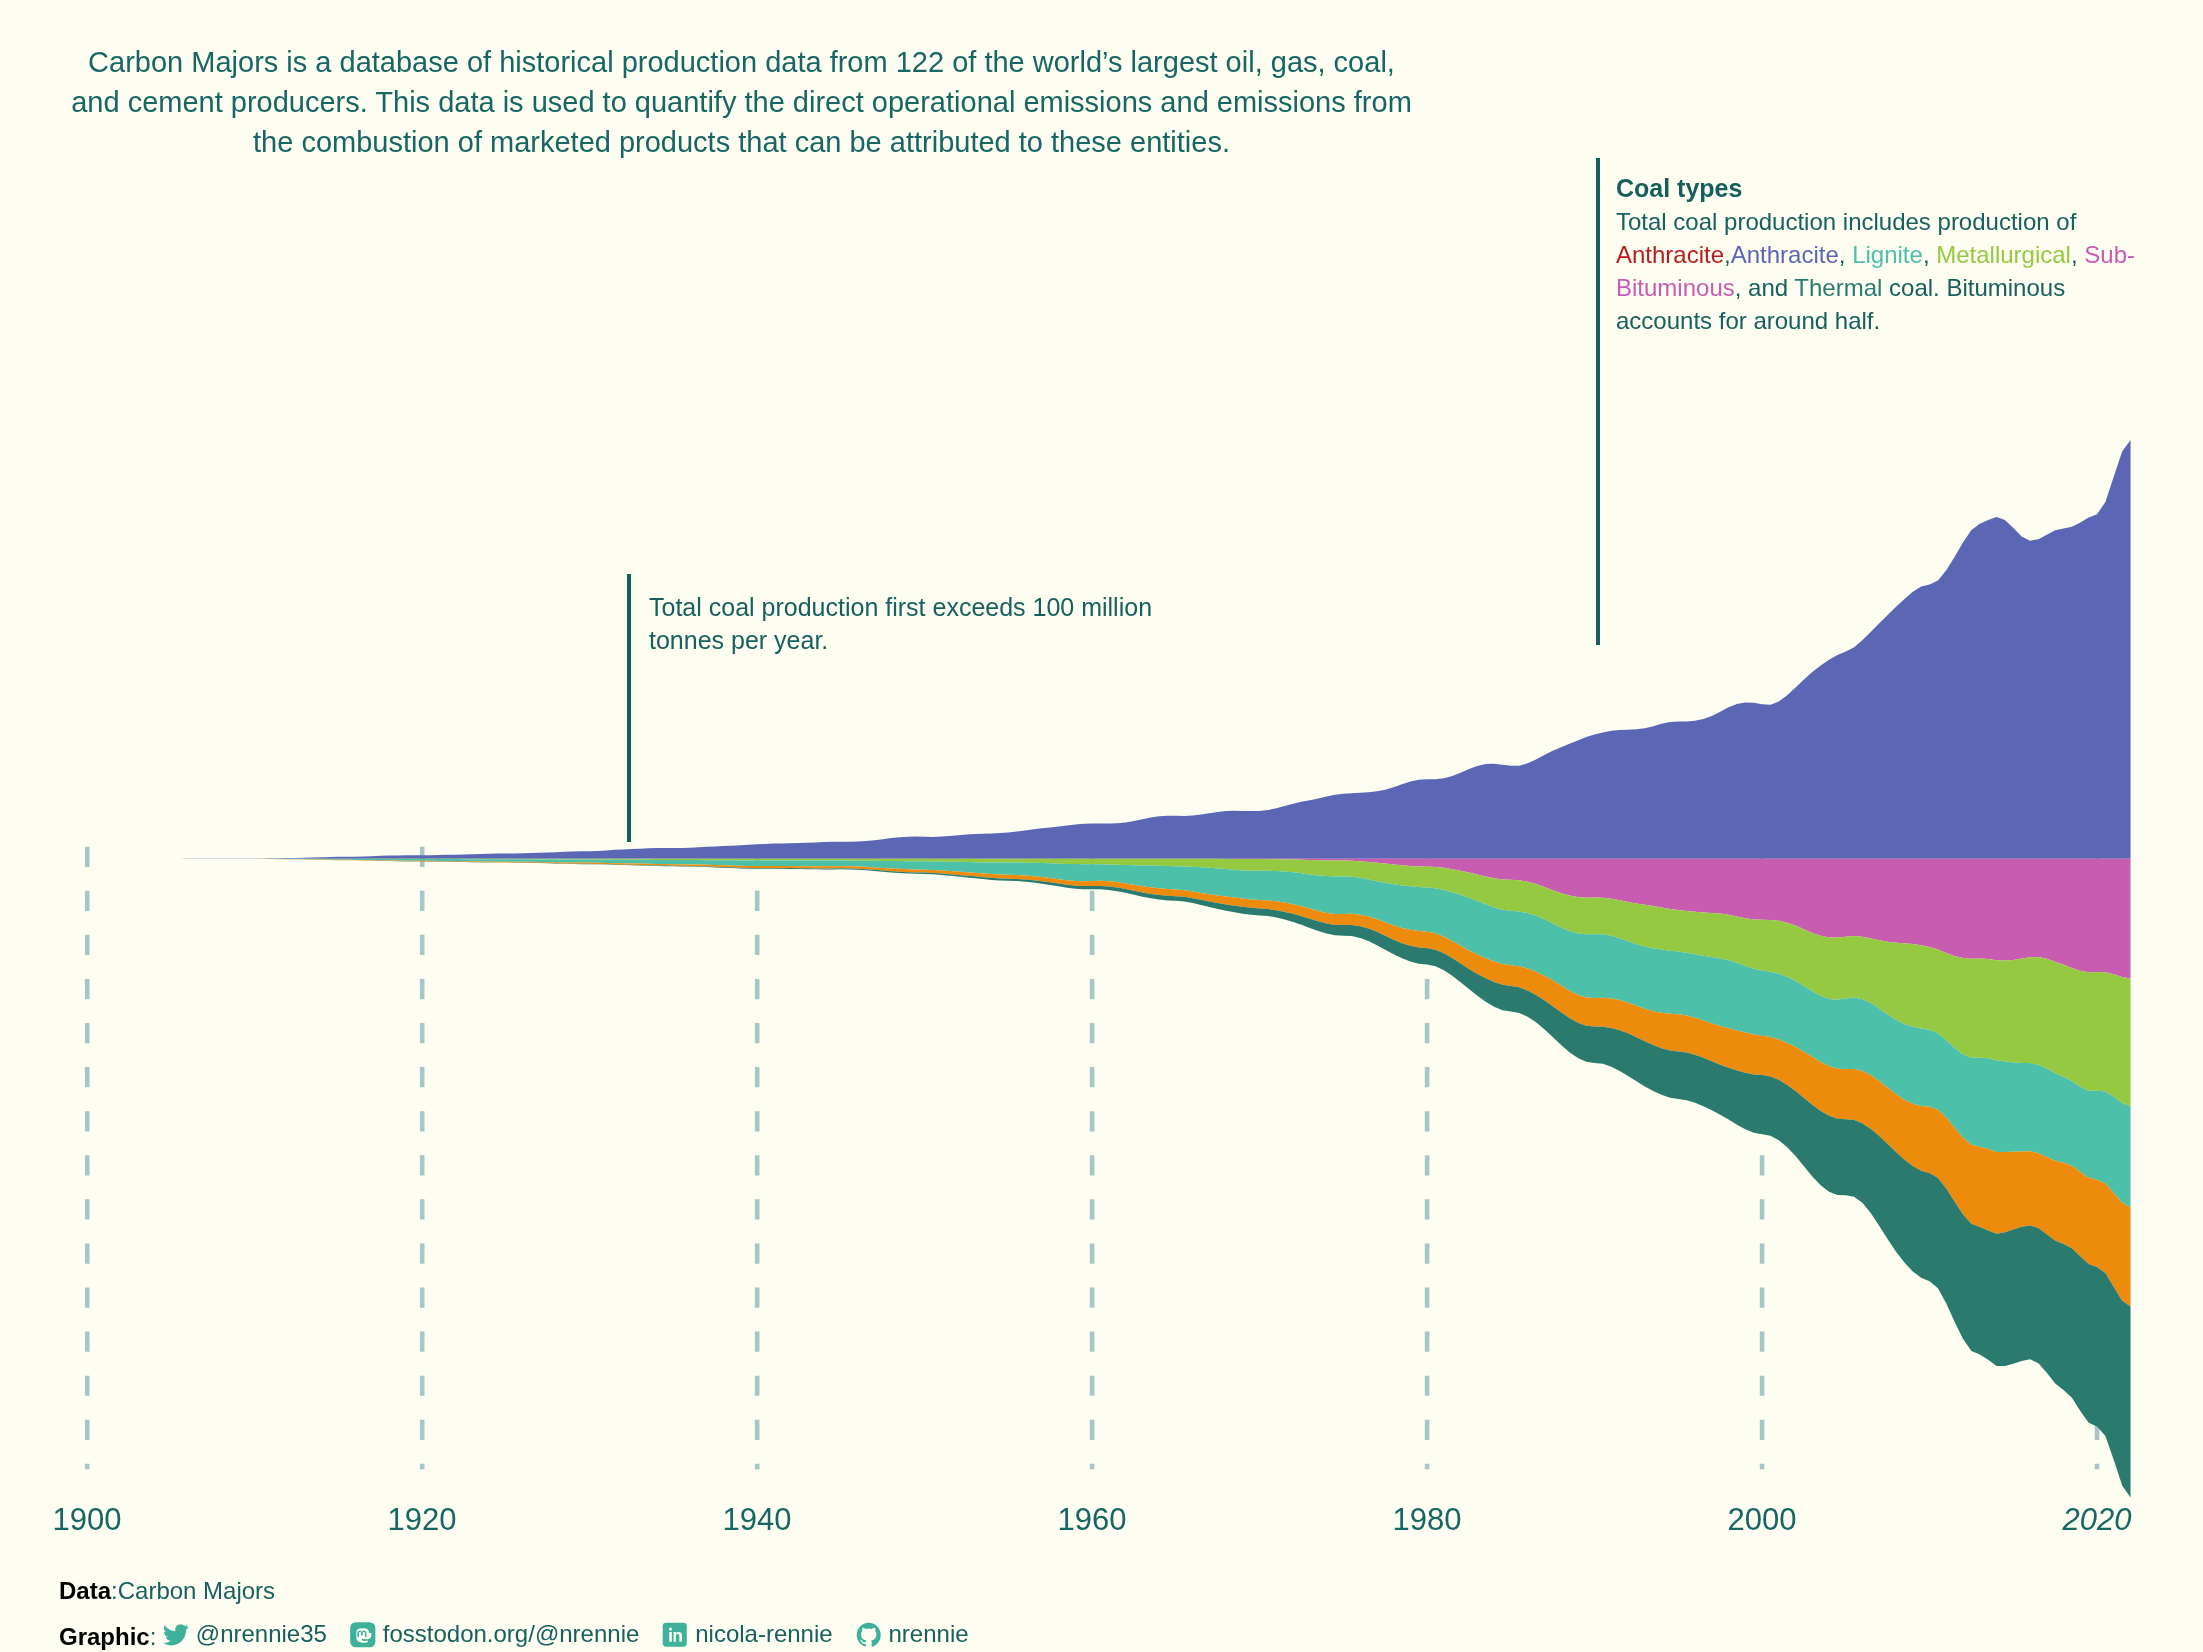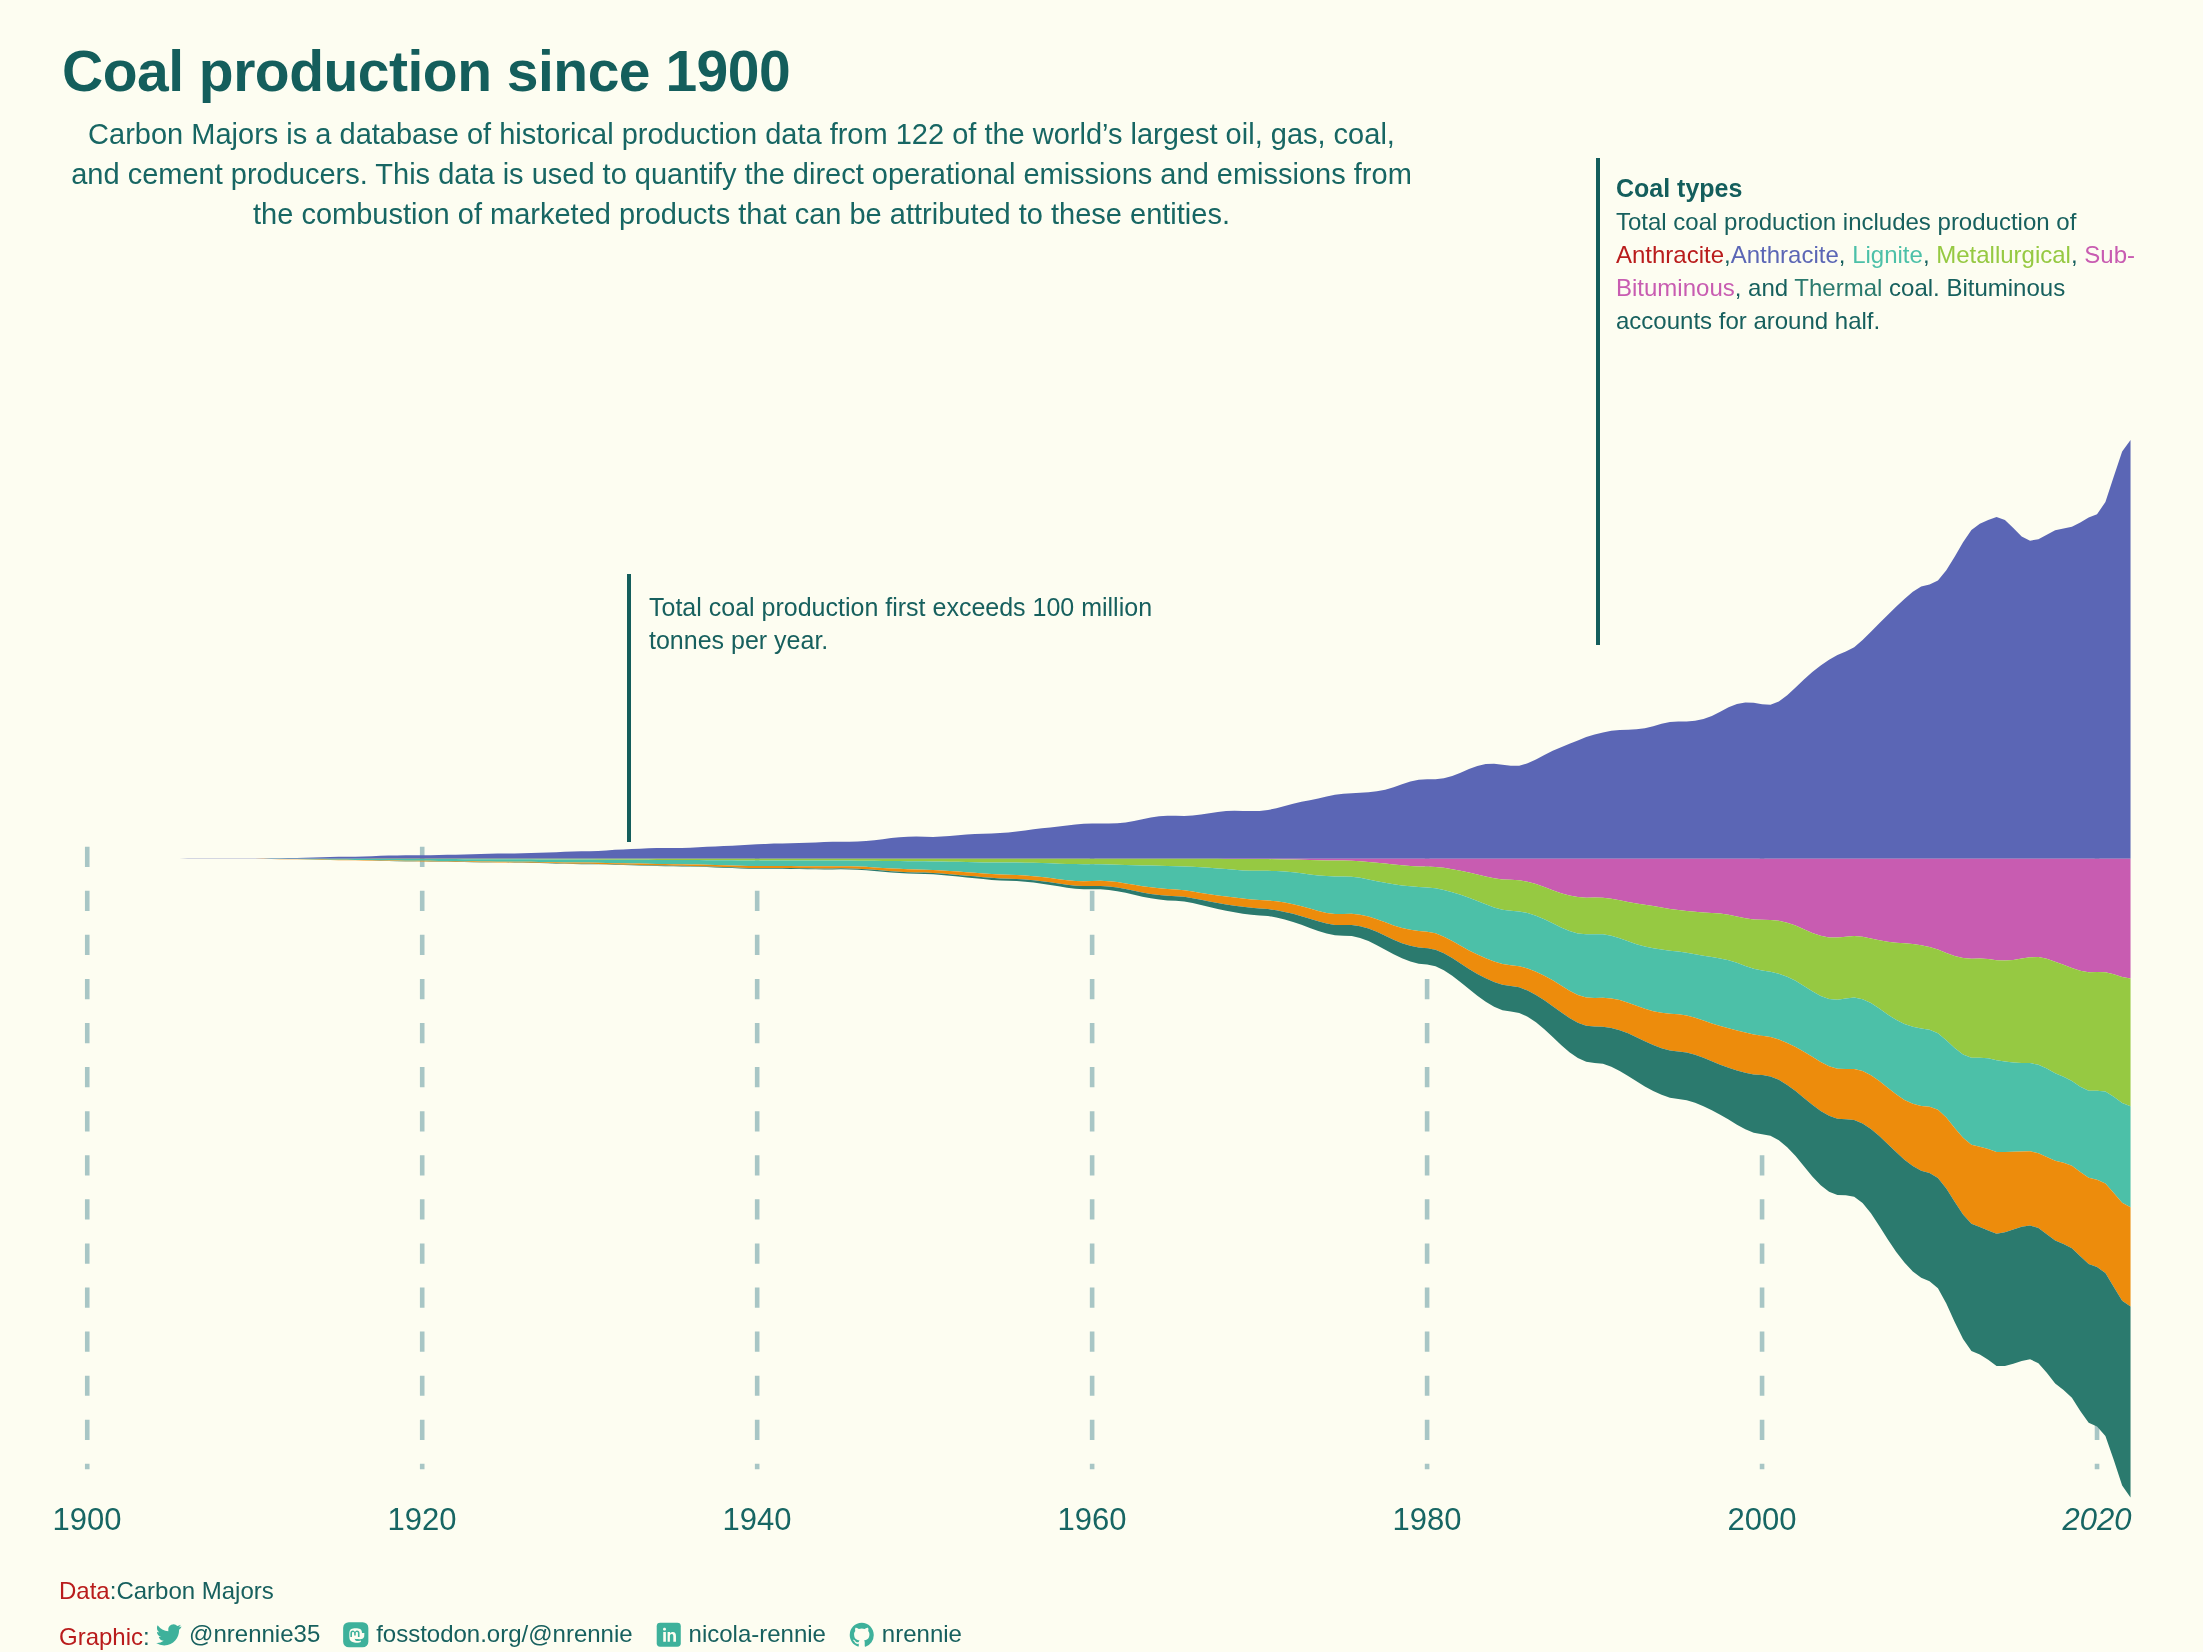--- a/index.html
+++ b/index.html
@@ -121,22 +121,22 @@
     color: #17605E;
   }
   .footer-line {
     display: flex;
     align-items: center;
     line-height: 1.5;
     white-space: nowrap;
   }
   #footer-data { margin-bottom: 7.3px; }
   .footer-label {
-    font-weight: 400;
-    color: #b91c1c;
+    font-weight: 700;
+    color: #000000;
   }
   .footer-value { color: #17605E; }
   .footer-credit {
     display: inline-flex;
     align-items: center;
     margin-left: 5.5px;
   }
   .footer-credit .fc-icon {
     display: inline-flex;
     align-items: center;
@@ -144,21 +144,20 @@
   }
   .footer-credit .fc-text { color: #17605E; }
   .fc-gap { width: 16.5px; display: inline-block; }
 </style>
 </head>
 <body>
 
 <div id="root">
 
   <div id="header">
-    <h1 id="chart-title">Coal production since 1900</h1>
     <p id="chart-subtitle">Carbon Majors is a database of historical production data from 122 of the world’s largest oil, gas, coal, and cement producers. This data is used to quantify the direct operational emissions and emissions from the combustion of marketed products that can be attributed to these entities.</p>
   </div>
 
   <svg id="plot" viewBox="0 0 2400 1800" preserveAspectRatio="none" xmlns="http://www.w3.org/2000/svg">
     <g id="gridlines">
         <line x1="95" x2="95" y1="922" y2="1600" stroke="#A8C6C5" stroke-width="5" stroke-dasharray="22 26"></line>
         <line x1="459.75409836065575" x2="459.75409836065575" y1="922" y2="1600" stroke="#A8C6C5" stroke-width="5" stroke-dasharray="22 26"></line>
         <line x1="824.5081967213115" x2="824.5081967213115" y1="922" y2="1600" stroke="#A8C6C5" stroke-width="5" stroke-dasharray="22 26"></line>
         <line x1="1189.2622950819673" x2="1189.2622950819673" y1="922" y2="1600" stroke="#A8C6C5" stroke-width="5" stroke-dasharray="22 26"></line>
         <line x1="1554.016393442623" x2="1554.016393442623" y1="922" y2="1600" stroke="#A8C6C5" stroke-width="5" stroke-dasharray="22 26"></line>

